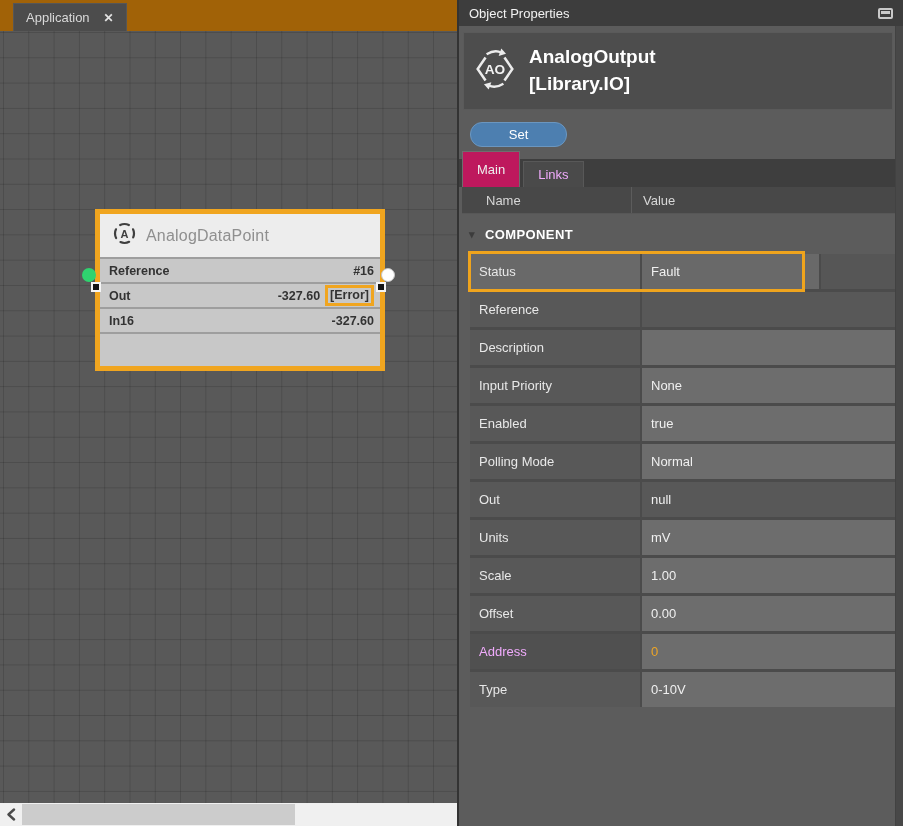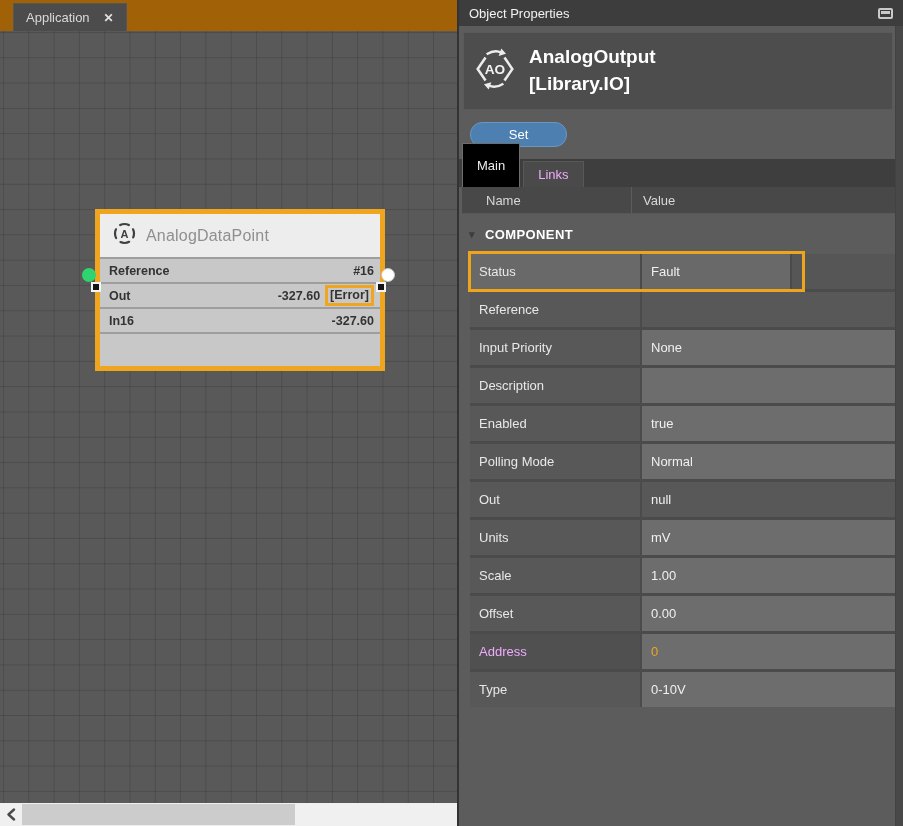--- a/index.html
+++ b/index.html
@@ -54,40 +54,40 @@
   .win-icon{margin-left:auto;width:15px;height:11px;border:2px solid #c9c9c9;border-radius:2px;position:relative;box-sizing:border-box;}
   .win-icon::after{content:'';position:absolute;left:1px;right:1px;top:1px;height:3px;background:#c9c9c9;}
   .obj-card{position:absolute;left:4px;top:32px;width:430px;height:78px;background:#4d4d4d;border:1px solid #5a5a5a;
             box-sizing:border-box;display:flex;align-items:center;padding-left:10px;gap:13px;}
   .obj-name{font-weight:bold;color:#ffffff;font-size:19px;line-height:1.4;}
   .set-btn{position:absolute;left:11px;top:122px;width:97px;height:25px;background:#4d7fb0;border:1px solid #6b96bf;
            border-radius:12px;color:#ffffff;font-size:13px;display:flex;align-items:center;justify-content:center;box-sizing:border-box;}
   .ptabs{position:absolute;left:0;top:159px;right:8px;height:28px;background:#3e3e3e;display:flex;align-items:flex-end;padding-left:3px;box-sizing:border-box;}
   .ptab{height:26px;padding:0 14px;display:flex;align-items:center;font-size:13px;margin-right:3px;
         background:#4a4a4a;color:#f0abfc;border:1px solid #585858;border-bottom:none;box-sizing:border-box;}
-  .ptab.active{height:44px;background:#000000;color:#ededed;border-color:#6e6e6e;}
+  .ptab.active{height:36px;background:#be185d;color:#ededed;border-color:#6e6e6e;}
   .thead{position:absolute;left:3px;top:187px;right:8px;height:27px;background:#484848;display:flex;align-items:center;
          color:#d8d8d8;font-size:13px;border-bottom:1px solid #575757;box-sizing:border-box;}
   .thead .c1{width:170px;padding-left:24px;box-sizing:border-box;border-right:1px solid #5c5c5c;height:100%;display:flex;align-items:center;}
   .thead .c2{padding-left:11px;}
   .section-hdr{position:absolute;left:3px;top:214px;right:8px;height:40px;display:flex;align-items:center;
                color:#ffffff;font-weight:bold;font-size:13px;letter-spacing:0.4px;}
   .collapse-icon{color:#3c3c3c;font-size:11px;margin:0 10px 0 7px;}
   .props{position:absolute;left:11px;top:254px;right:8px;background:#4b4b4b;}
   .prow{display:flex;height:35px;margin-bottom:3px;position:relative;}
   .prow:last-child{margin-bottom:0;}
   .prow .name{width:170px;flex:none;background:#585858;color:#e8e8e8;font-size:13px;display:flex;align-items:center;
               padding-left:9px;box-sizing:border-box;margin-right:2px;}
   .prow .value{flex:1;background:#6d6d6d;color:#f0f0f0;font-size:13px;display:flex;align-items:center;padding-left:9px;box-sizing:border-box;}
   .prow .filler{flex:0 0 0;}
   .prow.dark .value{background:#585858;}
   .prow.accent .name{background:#505050;color:#f0abfc;}
   .prow.accent .value color, .prow.accent .value{color:#eda526;}
   .prow.highlighted .name,.prow.highlighted .value{background:#696969;}
-  .prow.highlighted .value{flex:none;width:148px;}
+  .prow.highlighted .value{flex:none;width:177px;}
   .prow.highlighted .filler{flex:1;background:#565656;margin-left:2px;}
   .prow.highlighted::after{content:'';position:absolute;left:-2px;top:-3px;width:337px;height:41px;
                            border:3px solid #efa41d;box-sizing:border-box;pointer-events:none;}
 </style>
 </head>
 <body>
 
 <div class="canvas-pane">
   <div class="tabbar">
     <div class="tab">
@@ -205,28 +205,28 @@
         <div class="filler"></div>
       </div>
 
       <div class="prow dark">
         <div class="name">Reference</div>
         <div class="value"></div>
         <div class="filler"></div>
       </div>
 
       <div class="prow">
+        <div class="name">Description</div>
+        <div class="value"></div>
+        <div class="filler"></div>
+      </div>
+
+      <div class="prow">
         <div class="name">Input Priority</div>
         <div class="value">None</div>
-        <div class="filler"></div>
-      </div>
-
-      <div class="prow">
-        <div class="name">Description</div>
-        <div class="value"></div>
         <div class="filler"></div>
       </div>
 
       <div class="prow">
         <div class="name">Enabled</div>
         <div class="value">true</div>
         <div class="filler"></div>
       </div>
 
       <div class="prow">

